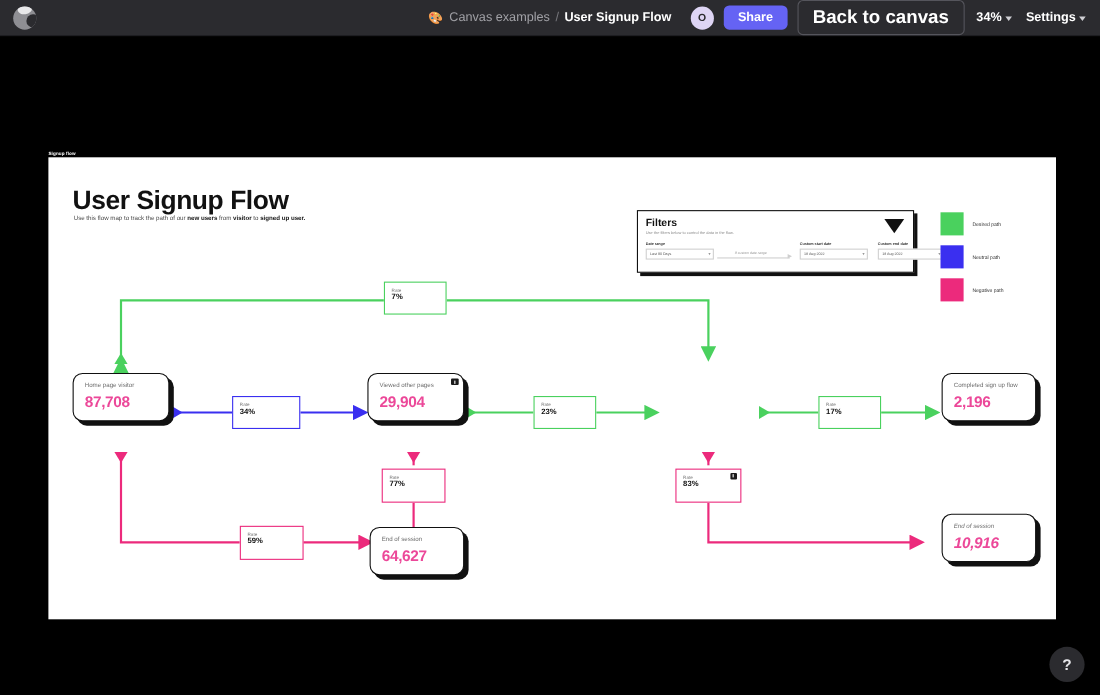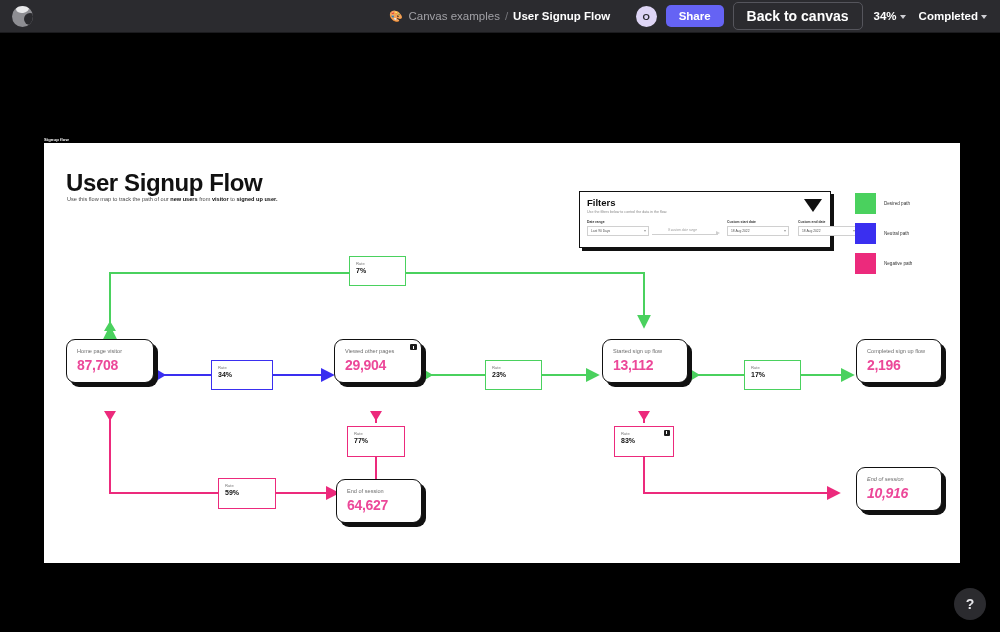--- a/index.html
+++ b/index.html
@@ -59,21 +59,21 @@
     display: flex; align-items: center; justify-content: center;
   }
   .btn-share {
     background: #6563f4; color: #fff;
     font-size: 11.5px; font-weight: bold;
     padding: 5px 13px; border-radius: 5px; border: none;
     font-family: inherit; cursor: pointer;
   }
   .btn-canvas {
     background: transparent; color: #fff;
-    font-size: 14px; font-weight: bold;
+    font-size: 17px; font-weight: bold;
     padding: 5px 13px; border-radius: 5px;
     border: 1px solid #55555c;
     font-family: inherit; cursor: pointer;
   }
   .zoom-ctl, .settings-ctl {
     display: flex; align-items: center; gap: 3px;
     color: #fff; font-size: 11.5px; font-weight: bold;
     cursor: pointer; padding: 3px 2px;
   }
   .caret {
@@ -233,21 +233,21 @@
 
   <div class="topbar-right">
     <div class="avatar">O</div>
     <button class="btn-share">Share</button>
     <button class="btn-canvas">Back to canvas</button>
     <div class="zoom-ctl">
       <span>34%</span>
       <span class="caret"></span>
     </div>
     <div class="settings-ctl">
-      <span>Completed</span>
+      <span>Settings</span>
       <span class="caret"></span>
     </div>
   </div>
 </div>
 
 <div class="stage">
 
   <div class="slide-label">Signup flow</div>
 
   <div class="slide">
@@ -369,24 +369,20 @@
       <div class="node-label">Home page visitor</div>
       <div class="node-value">87,708</div>
     </div>
 
     <div class="node" style="left:290px; top:196px; width:88px;">
       <div class="node-badge"></div>
       <div class="node-label">Viewed other pages</div>
       <div class="node-value">29,904</div>
     </div>
 
-    <div class="node" style="left:558px; top:196px; width:86px;">
-      <div class="node-label">Started sign up flow</div>
-      <div class="node-value">13,112</div>
-    </div>
 
     <div class="node" style="left:812px; top:196px; width:86px;">
       <div class="node-label">Completed sign up flow</div>
       <div class="node-value">2,196</div>
     </div>
 
     <div class="node" style="left:292px; top:336px; width:86px;">
       <div class="node-label">End of session</div>
       <div class="node-value">64,627</div>
     </div>

